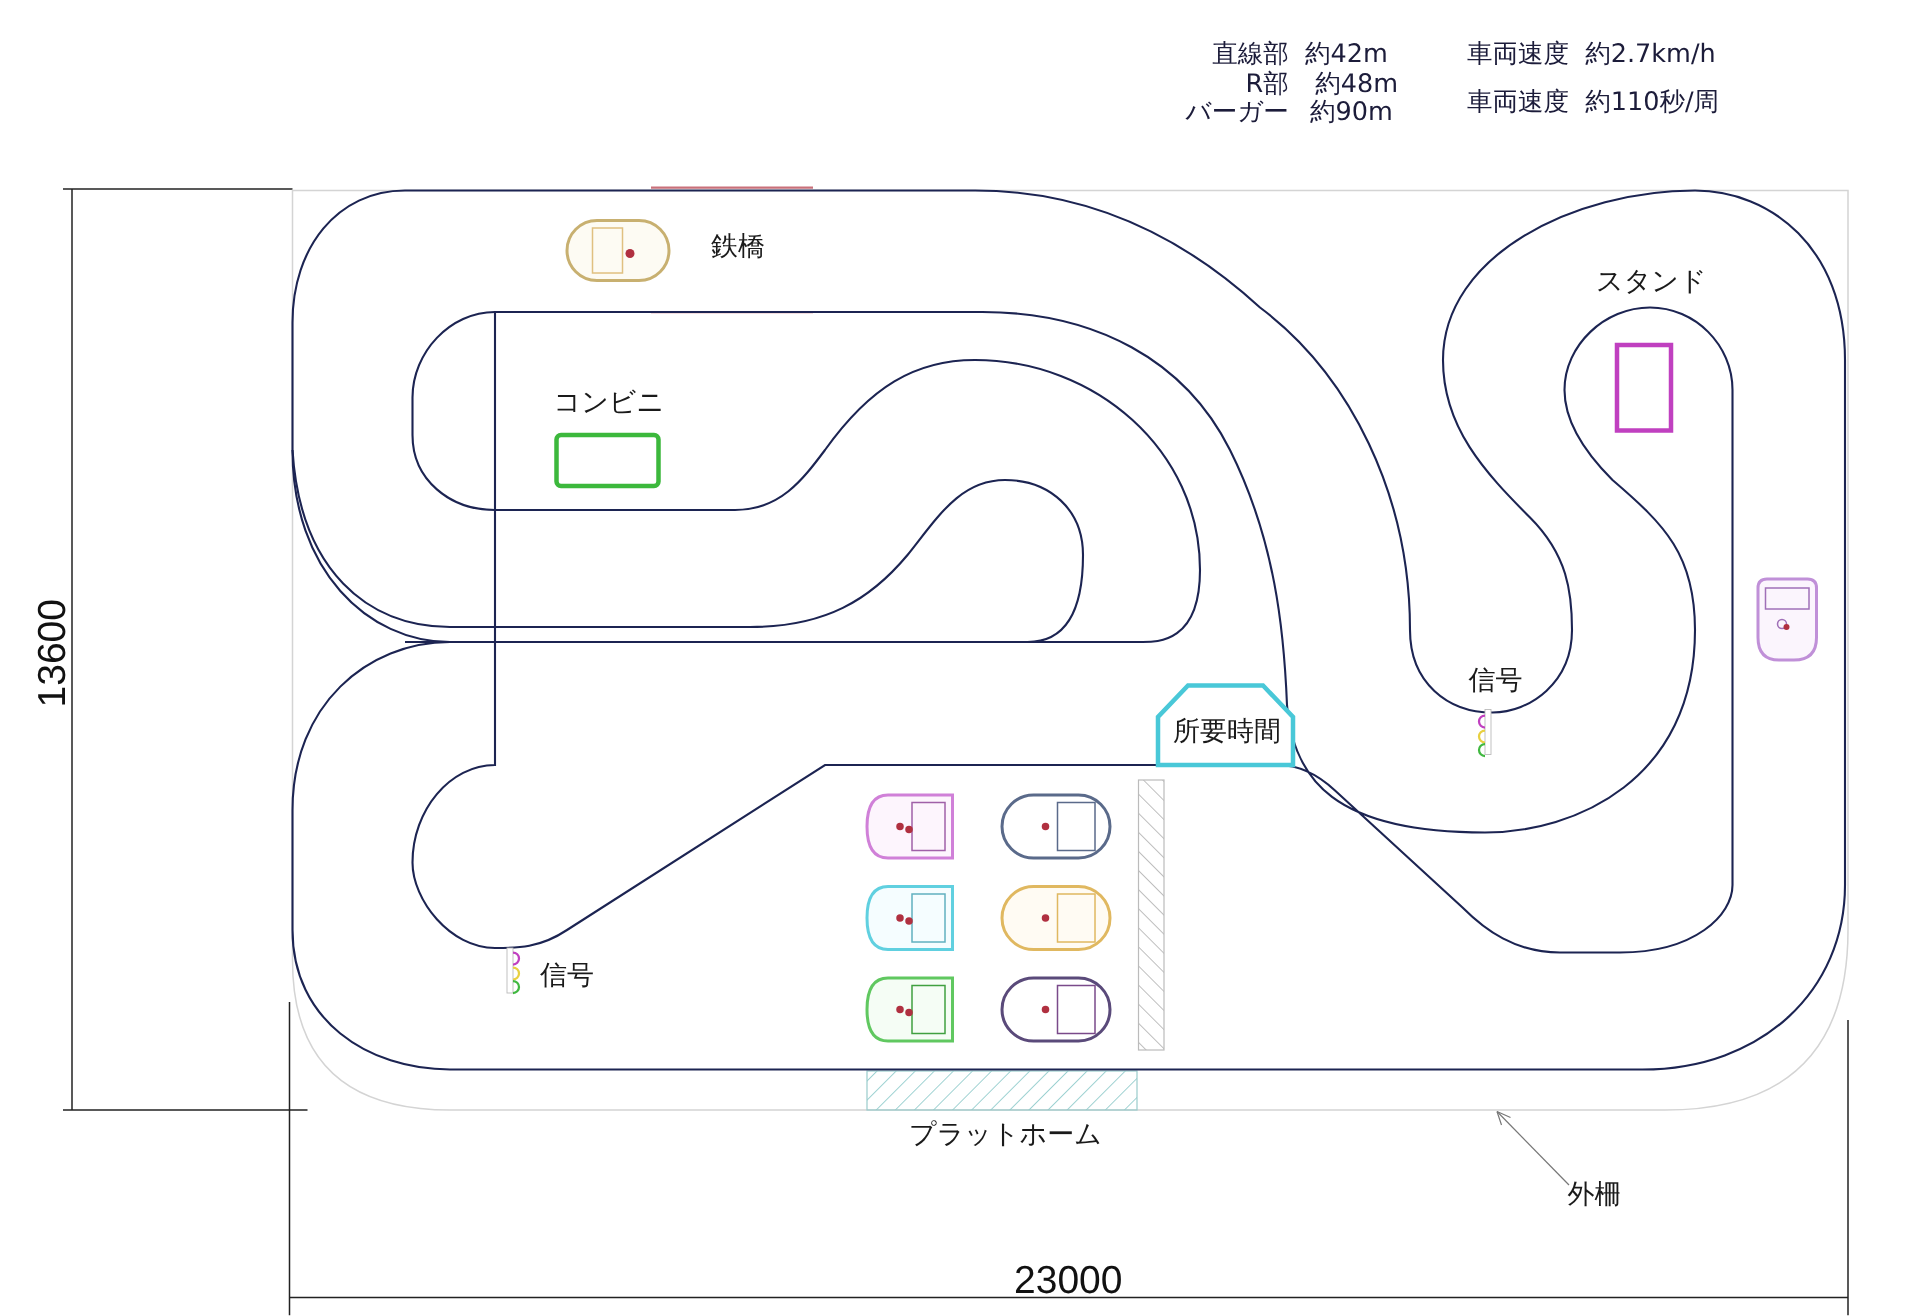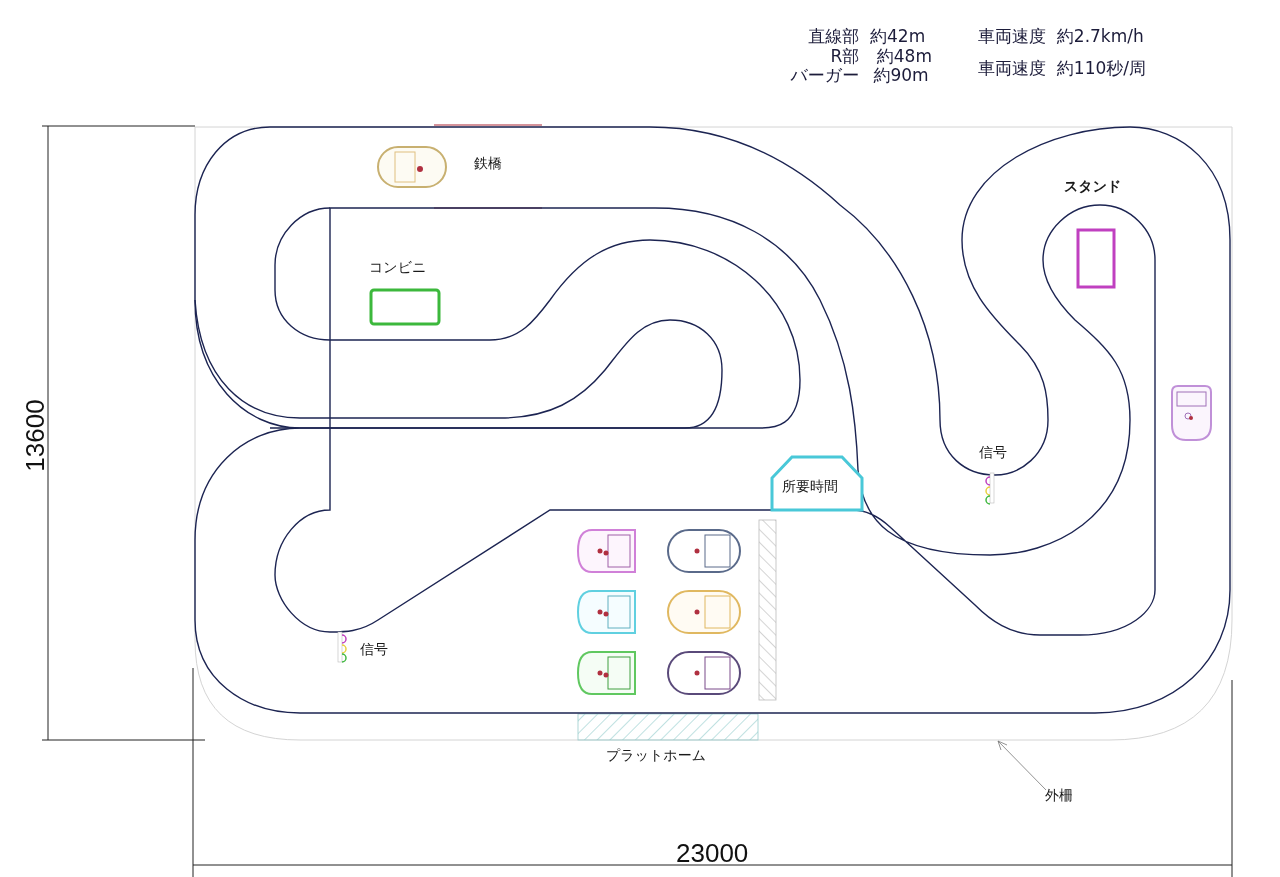--- a/index.html
+++ b/index.html
@@ -1,19 +1,19 @@
 <!DOCTYPE html>
 <html><head>
 <meta charset="utf-8">
 <style>
   html, body { margin:0; padding:0; background:#ffffff; }
   body { width:1280px; height:877px; position:relative; overflow:hidden;
          font-family:"DejaVu Sans", "Liberation Sans", sans-serif; color:#222; }
   #canvas { position:absolute; left:0; top:0; width:1280px; height:877px; }
-  .label { position:absolute; font-size:14px; color:#1a1a1a; white-space:nowrap; line-height:1; }
+  .label { position:absolute; font-size:18px; color:#1a1a1a; white-space:nowrap; line-height:1; }
   .spec { position:absolute; font-size:17px; color:#1c1c3a; white-space:nowrap; line-height:1.15; }
   .spec-right { text-align:right; }
   .dim { position:absolute; font-family:"Liberation Sans", sans-serif; font-size:26px; color:#111; }
   .dim-v { transform:rotate(-90deg); transform-origin:center; }
 </style>
 </head>
 <body>
 
 <svg id="canvas" viewBox="0 0 1280 877" xmlns="http://www.w3.org/2000/svg">
   <defs>
@@ -187,18 +187,18 @@
 <div class="spec" style="left:978px; top:27px;">
   <div style="margin-bottom:12px;"><span>車両速度</span>&nbsp;&nbsp;<span>約2.7km/h</span></div>
   <div><span>車両速度</span>&nbsp;&nbsp;<span>約110秒/周</span></div>
 </div>
 
 <div class="dim dim-v" style="left:-5px; top:420px; width:80px; text-align:center;">13600</div>
 <div class="dim" style="left:676px; top:838px;text-align:right;">23000</div>
 
 <div class="label" style="left:474px; top:156px;">鉄橋</div>
 <div class="label" style="left:369px; top:260px;text-align:center;">コンビニ</div>
-<div class="label" style="left:1064px; top:179px;font-weight:bold;">スタンド</div>
+<div class="label" style="left:1064px; top:179px;">スタンド</div>
 <div class="label" style="left:782px; top:479px;">所要時間</div>
 <div class="label" style="left:979px; top:445px;">信号</div>
 <div class="label" style="left:360px; top:642px;">信号</div>
 <div class="label" style="left:606px; top:748px;">プラットホーム</div>
 <div class="label" style="left:1045px; top:788px;">外柵</div>
 
 </body></html>

